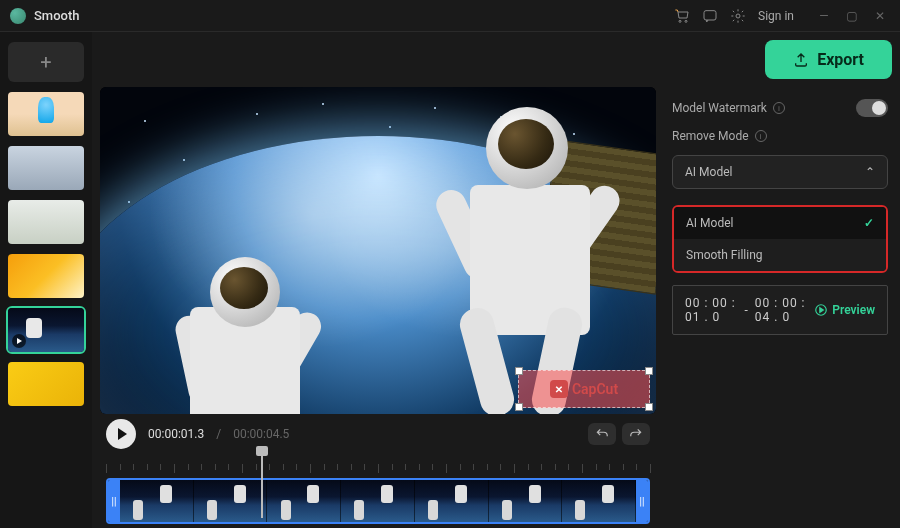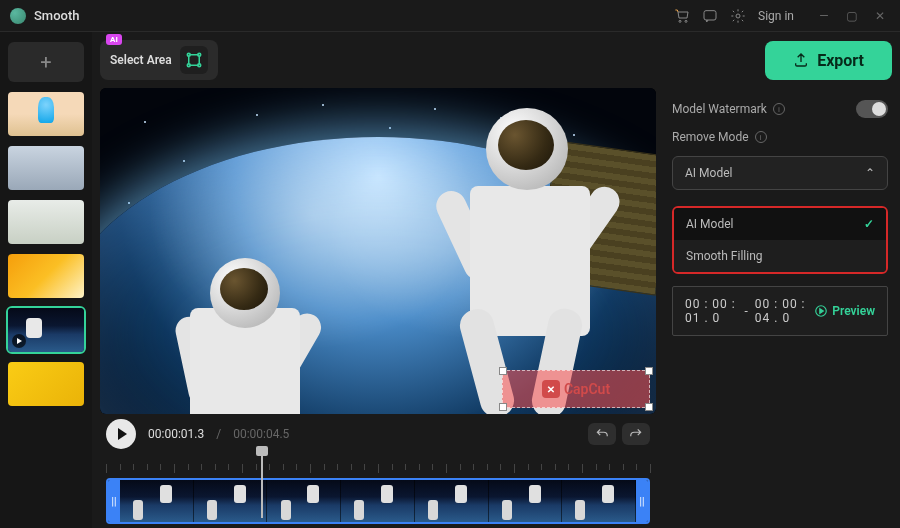--- a/index.html
+++ b/index.html
@@ -75,21 +75,21 @@
   .a2 .astro-body { width: 120px; height: 150px; position: absolute; left: 60px; top: 78px; }
   .a2 .helmet { width: 82px; height: 82px; left: 76px; top: 0; }
   .a2 .visor { width: 56px; height: 50px; left: 88px; top: 12px; }
   .a2 .arm-l { position:absolute; width:30px; height:95px; background:#e4e4e4; border-radius:15px; left:40px; top:80px; transform:rotate(-25deg); }
   .a2 .arm-r { position:absolute; width:30px; height:105px; background:#e4e4e4; border-radius:15px; left:158px; top:72px; transform:rotate(35deg); }
   .a2 .leg-l { position:absolute; width:34px; height:110px; background:#e2e2e2; border-radius:16px; left:60px; top:200px; transform:rotate(-15deg); }
   .a2 .leg-r { position:absolute; width:34px; height:110px; background:#e2e2e2; border-radius:16px; left:130px; top:200px; transform:rotate(12deg); }
   
   .solar-panel { position: absolute; right: -10px; top: 60px; width: 120px; height: 140px; background: repeating-linear-gradient(0deg, #5a502a 0 6px, #4a4020 6px 12px), repeating-linear-gradient(90deg, rgba(0,0,0,.2) 0 6px, transparent 6px 12px); transform: rotate(8deg); border: 1px solid #3a3218; }
   
-  .watermark-box { position: absolute; right: 6px; bottom: 6px; width: 148px; height: 38px; background: rgba(248, 80, 80, .55); border: 1px dashed rgba(255,255,255,.6); }
+  .watermark-box { position: absolute; right: 6px; bottom: 6px; width: 132px; height: 38px; background: rgba(248, 80, 80, .55); border: 1px dashed rgba(255,255,255,.6); }
   .watermark-box .handle { position:absolute; width:8px; height:8px; background:#fff; border:1px solid #888; }
   .watermark-box .h-tl{top:-4px;left:-4px;} .watermark-box .h-tr{top:-4px;right:-4px;} .watermark-box .h-bl{bottom:-4px;left:-4px;} .watermark-box .h-br{bottom:-4px;right:-4px;}
   .wm-text { position:absolute; inset:0; display:flex; align-items:center; justify-content:center; gap:4px; color:#d14a4a; font-weight:600; font-size:14px; }
   .wm-logo { width:18px; height:18px; background:#d14a4a; border-radius:4px; display:flex; align-items:center; justify-content:center; }
   .wm-logo::after{ content:"✕"; color:#fff; font-size:10px; font-weight:900; }
   
   
   .transport { height: 40px; display: flex; align-items: center; padding: 0 6px; gap: 12px; }
   .play-btn { width: 30px; height: 30px; border-radius: 50%; background: #e8e8e8; display: flex; align-items: center; justify-content: center; cursor: pointer; }
   .play-btn::after { content:""; border-left:9px solid #111; border-top:6px solid transparent; border-bottom:6px solid transparent; margin-left:2px; }
@@ -191,33 +191,20 @@
           <div class="play-badge"></div>
         </div>
       </div>
     <div class="thumb">
         <div class="thumb-inner t6"></div>
       </div>
   </div>
 
   <div class="center">
     <div class="toolrow">
-      <div class="select-area">
-        <span class="ai-badge">AI</span>
-        <span class="select-label">Select Area</span>
-        <span class="crop-icon">
-            <svg width="18" height="18" viewBox="0 0 24 24">
-              <rect x="5" y="5" width="14" height="14" rx="2"></rect>
-              <circle cx="5" cy="5" r="2"></circle>
-              <circle cx="19" cy="5" r="2"></circle>
-              <circle cx="5" cy="19" r="2"></circle>
-              <circle cx="19" cy="19" r="2"></circle>
-            </svg>
-          </span>
-      </div>
       <div class="export-btn">
         <svg viewBox="0 0 24 24">
             <path d="M12 3v12M7 8l5-5 5 5M4 17v2a2 2 0 002 2h12a2 2 0 002-2v-2"></path>
           </svg>
         <span>Export</span>
       </div>
     </div>
 
     <div class="editor-row">
       <div class="canvas-wrap">

